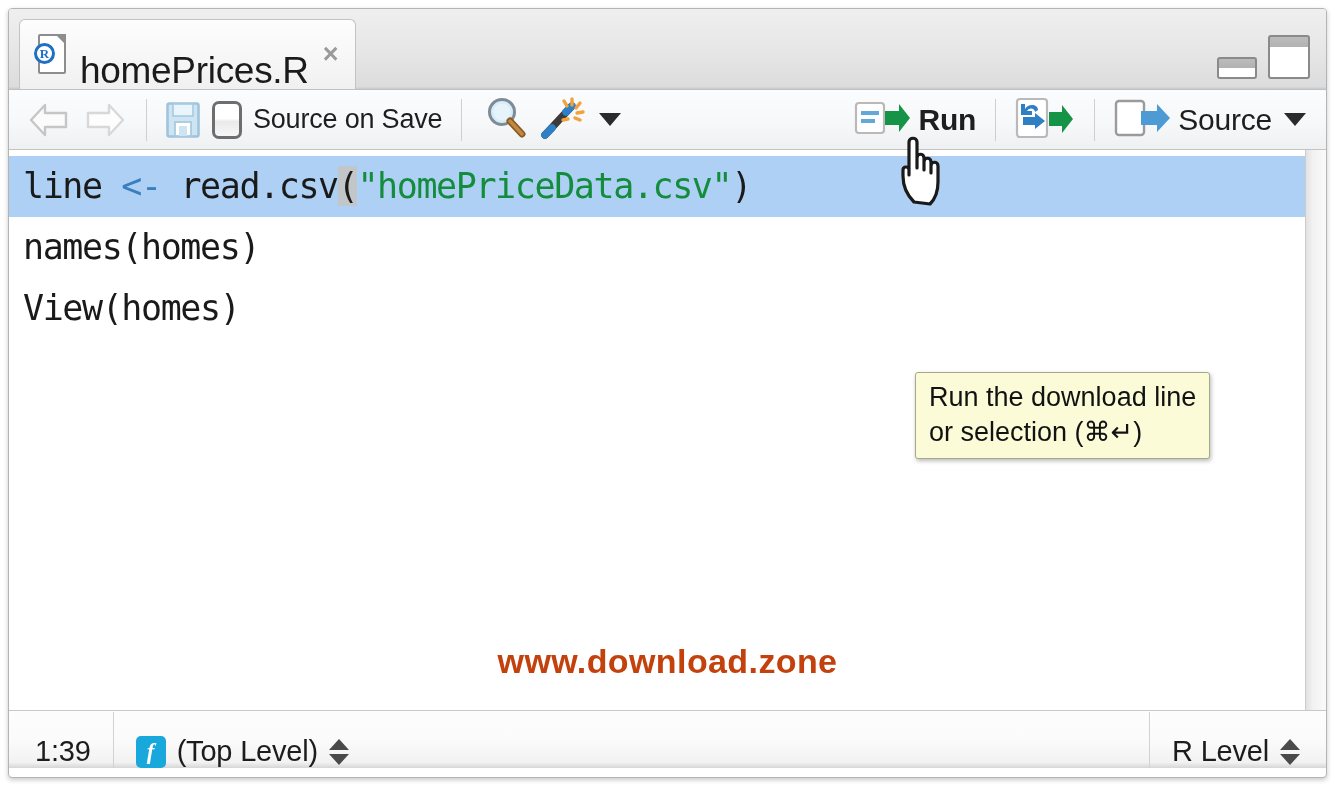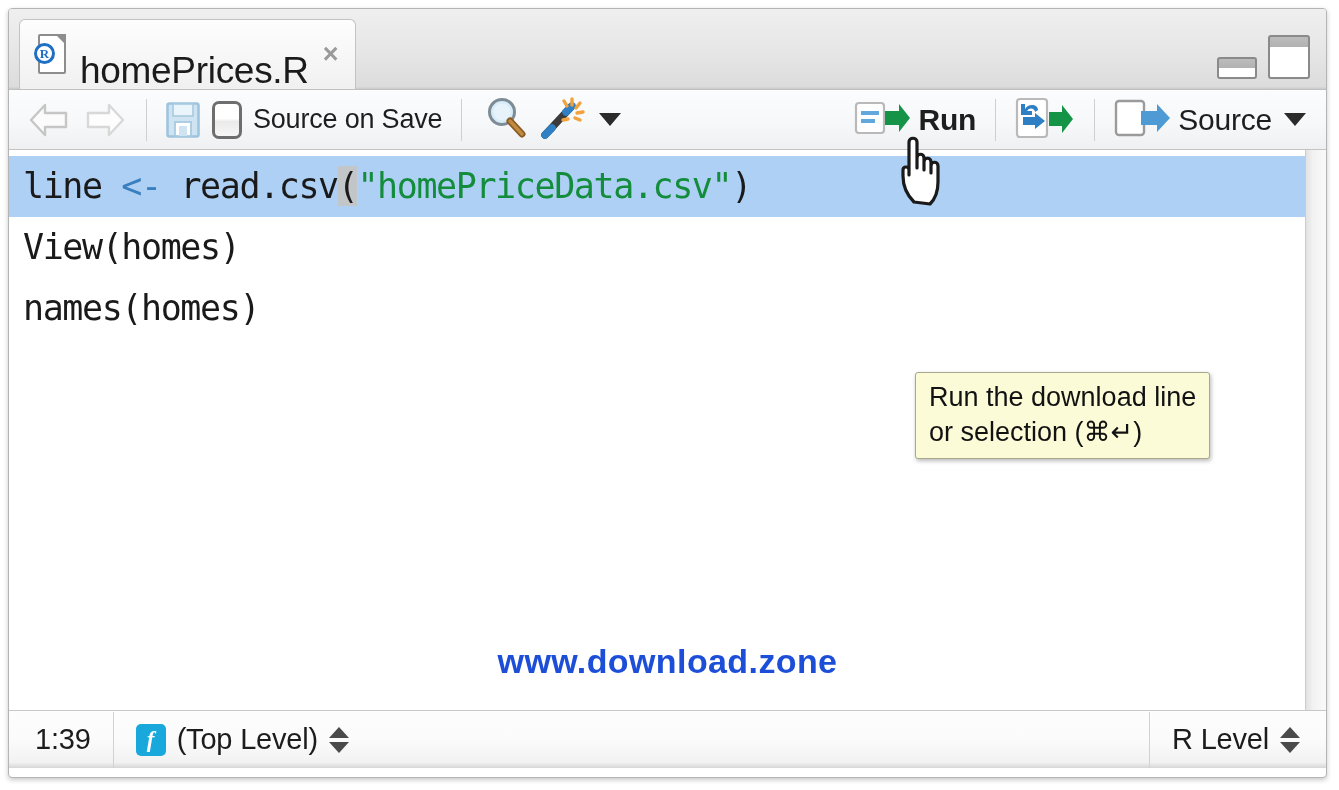--- a/index.html
+++ b/index.html
@@ -229,21 +229,21 @@
   }
 
   
   #watermark {
     position: absolute;
     left: 0; right: 0;
     top: 492px;
     text-align: center;
     font-size: 34px;
     font-weight: bold;
-    color: #1d4ed8;
+    color: #c2410c;
     letter-spacing: 0.4px;
     pointer-events: none;
   }
 
   
   #run-tooltip {
     position: absolute;
     left: 906px;
     top: 222px;
     background: #fbfbd7;
@@ -269,21 +269,21 @@
     pointer-events: none;
   }
 
   
   #status-bar {
     position: relative;
     height: 58px;
     background: linear-gradient(to bottom, #fdfdfd 0%, #fbfbfb 50%, #f2f2f2 90%, #d6d6d6 100%);
     border-top: 1px solid #c8c8c8;
     display: flex;
-    align-items: center;
+    align-items: flex-end;
     padding: 0 4px;
     box-sizing: border-box;
   }
   .sb-sep {
     width: 1px;
     height: 56px;
     background: #d2d2d2;
     flex: none;
   }
   .sb-cell {
@@ -463,22 +463,22 @@
     </div>
 
     <div class="tb-item" style="padding-right:14px;">
       <span class="caret-down"></span>
     </div>
   </div>
 
   <div id="editor-wrap">
     <div id="code-area">
         <div class="code-line selected"><span>line </span><span class="tok-op">&lt;- </span><span>read.csv</span><span class="tok-paren-match">(</span><span class="tok-str">"homePriceData.csv"</span><span>)</span></div>
+        <div class="code-line"><span>names(homes)</span></div>
         <div class="code-line"><span>View(homes)</span></div>
-        <div class="code-line"><span>names(homes)</span></div>
       </div>
 
     <div id="watermark">www.download.zone</div>
 
     <div id="v-scrollbar"></div>
 
     <div id="run-tooltip">
       <div>Run the download line</div>
       <div>or selection (⌘↵)</div>
     </div>

